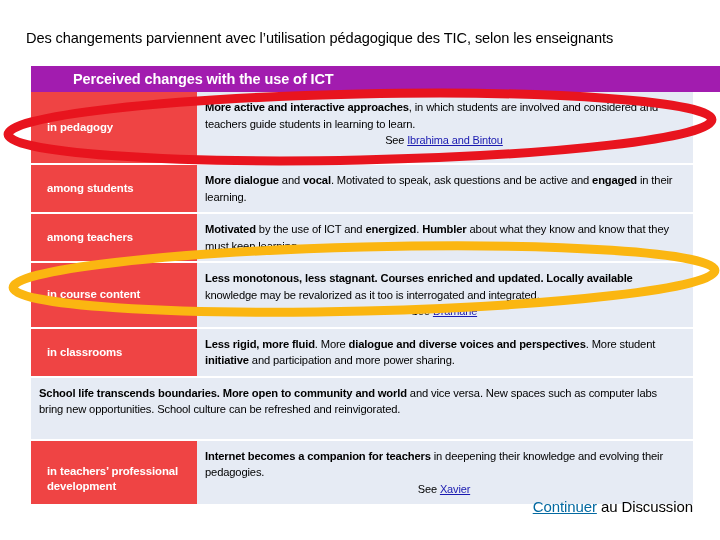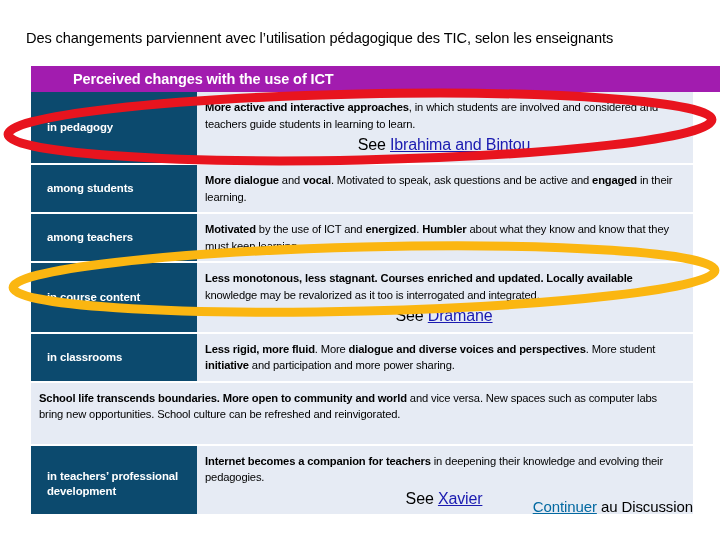--- a/index.html
+++ b/index.html
@@ -65,21 +65,21 @@
     border-collapse: separate;
   }
   .row {
     display: flex;
     align-items: stretch;
     margin-bottom: 2px;
   }
   .cell-label {
     width: 166px;
     min-width: 166px;
-    background: #0c4a6e;
+    background: #ef4444;
     color: #ffffff;
     font-size: 11.4px;
     font-weight: 700;
     line-height: 15px;
     padding: 0 8px 0 16px;
     box-sizing: border-box;
     display: flex;
     align-items: center;
     letter-spacing: -0.1px;
   }
@@ -89,22 +89,21 @@
     color: #000000;
     font-size: 11.2px;
     line-height: 16.5px;
     padding: 7px 10px 7px 8px;
     box-sizing: border-box;
     letter-spacing: -0.15px;
   }
   .cell-body b { font-weight: 700; }
   .see-line {
     text-align: center;
-    margin-top: 5px;
-    font-size: 16px;
+    font-size: 11px;
   }
   .link {
     color: #1a1ab0;
     text-decoration: underline;
   }
 
   
   .row-pedagogy   .cell-label, .row-pedagogy   .cell-body { min-height: 71px; }
   .row-students   .cell-label, .row-students   .cell-body { min-height: 41px; }
   .row-teachers   .cell-label, .row-teachers   .cell-body { min-height: 42px; }

